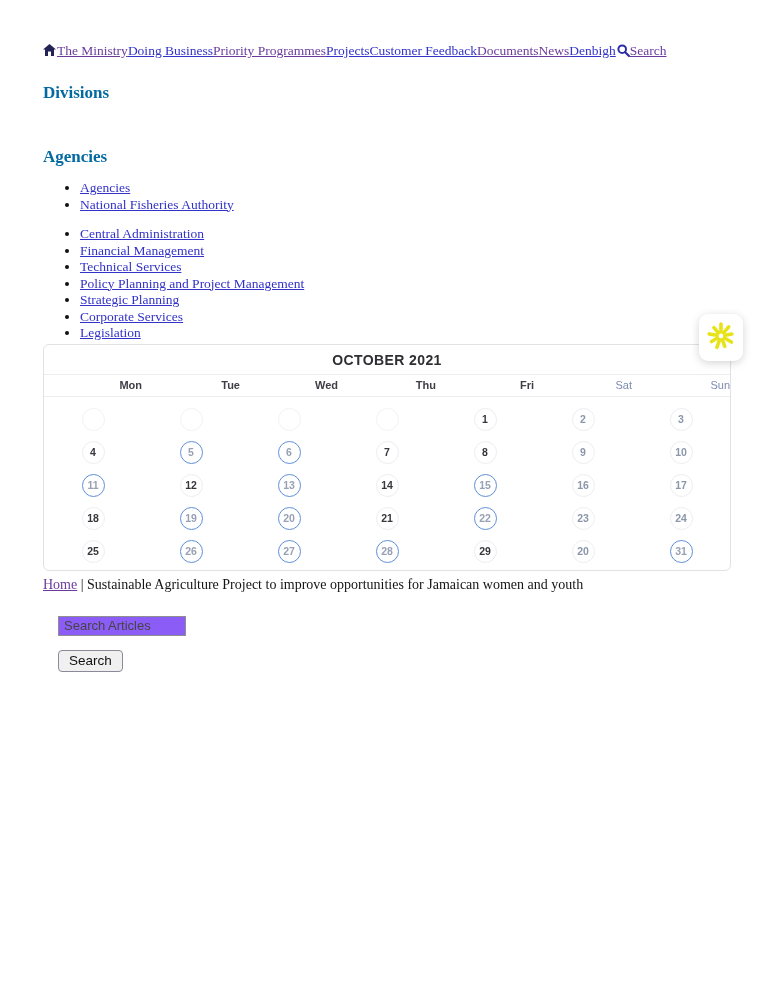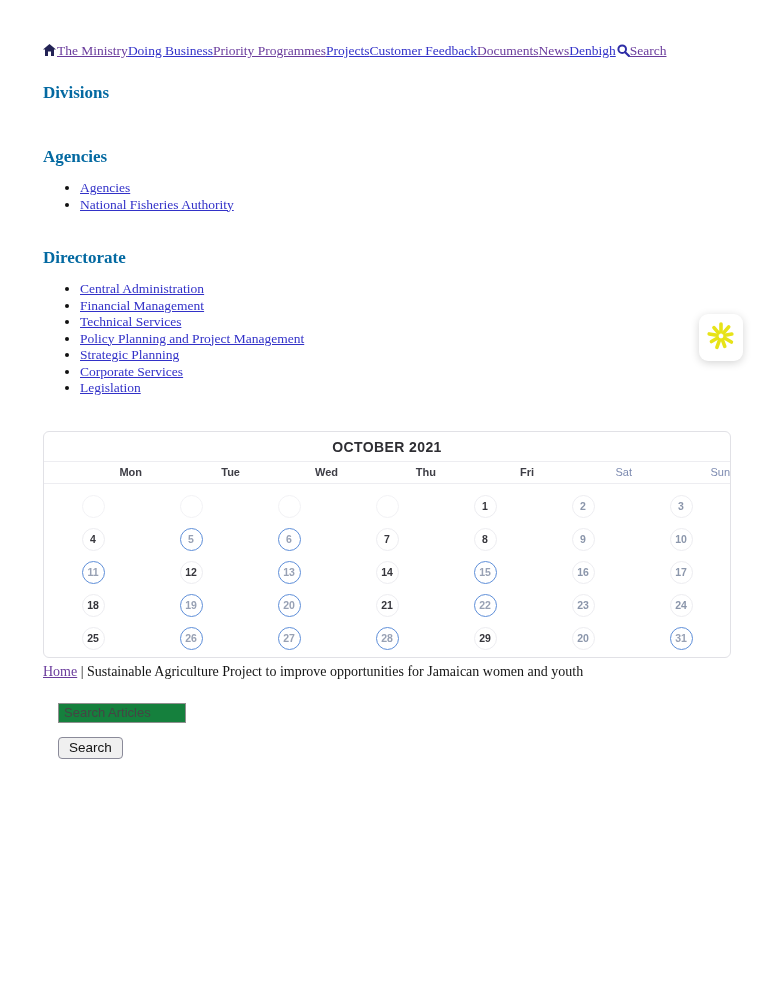--- a/index.html
+++ b/index.html
@@ -26,21 +26,21 @@
   h2.sec { font-size: 17px; font-weight: bold; color: #0369a1; }
   .h-divisions { margin-top: 22px; }
   .h-agencies  { margin-top: 44px; }
   .h-directorate { margin-top: 35px; }
   ul.linklist { margin: 13px 0 0 0; padding-left: 37px; list-style: disc; }
   ul.linklist li { font-size: 13.5px; line-height: 16.5px; color:#111; }
   ul.linklist a { text-decoration: underline; cursor: pointer; }
 
   
   .calendar {
-    margin-top: 34px;
+    margin-top: 2px;
     width: 688px;
     border: 1px solid #e1e1e6;
     border-radius: 6px;
     background: #fff;
     font-family: "Liberation Sans", sans-serif;
     overflow: hidden;
   }
   .cal-title {
     text-align: center;
     padding: 7px 0 6px;
@@ -89,21 +89,21 @@
   
   .search-form { margin: 23px 0 0 15px; }
   .search-input {
     width: 128px; height: 20px;
     border: 1px solid #8f8f8f;
     border-radius: 0;
     font-family: "Liberation Sans", sans-serif;
     font-size: 13px;
     padding: 1px 5px;
     color: #222;
-    background: #15803d;
+    background: #8b5cf6;
   }
   .search-input::placeholder { color: #454545; opacity: 1; }
   .search-btn {
     display: block;
     margin-top: 14px;
     font-family: "Liberation Sans", sans-serif;
     font-size: 13.5px;
     color: #111;
     background: #f0f0f0;
     border: 1px solid #8a8a99;
@@ -140,21 +140,20 @@
 
     <h2 class="sec h-divisions">Divisions</h2>
 
     <h2 class="sec h-agencies">Agencies</h2>
     <ul class="linklist">
 
     <li><a href="#" class="unvisited">Agencies</a></li>
         <li><a href="#" class="unvisited">National Fisheries Authority</a></li>
       </ul>
 
-    <h2 class="sec h-directorate">Directorate</h2>
     <ul class="linklist">
 
     <li><a href="#" class="unvisited">Central Administration</a></li>
         <li><a href="#" class="unvisited">Financial Management</a></li>
         <li><a href="#" class="unvisited">Technical Services</a></li>
         <li><a href="#" class="unvisited">Policy Planning and Project Management</a></li>
         <li><a href="#" class="unvisited">Strategic Planning</a></li>
         <li><a href="#" class="unvisited">Corporate Services</a></li>
         <li><a href="#" class="unvisited">Legislation</a></li>
       </ul>

